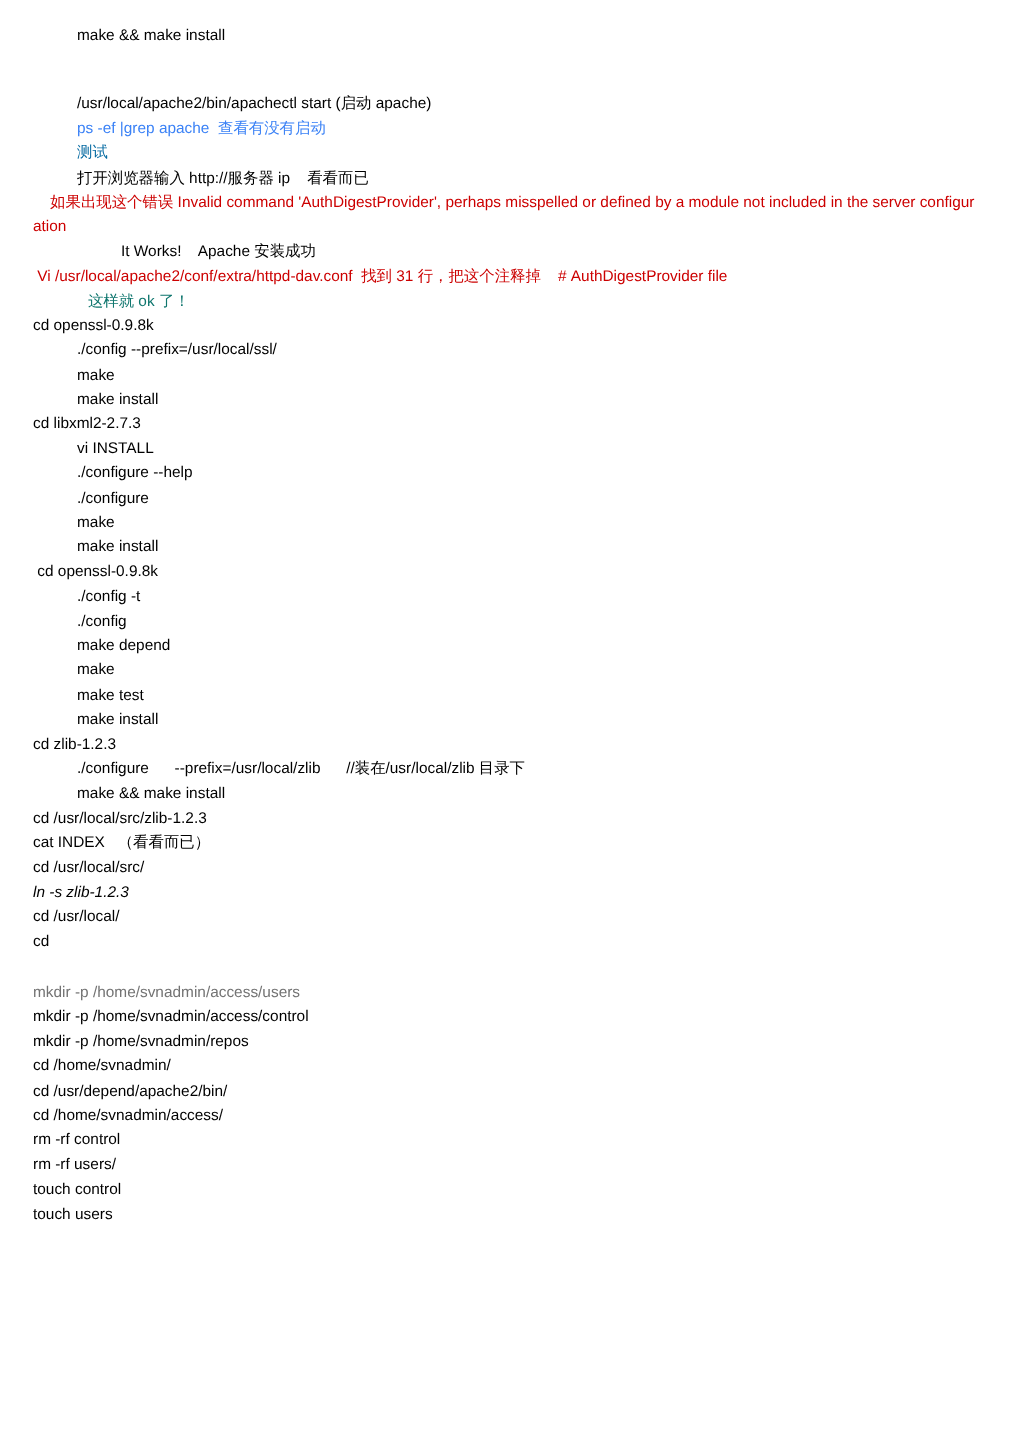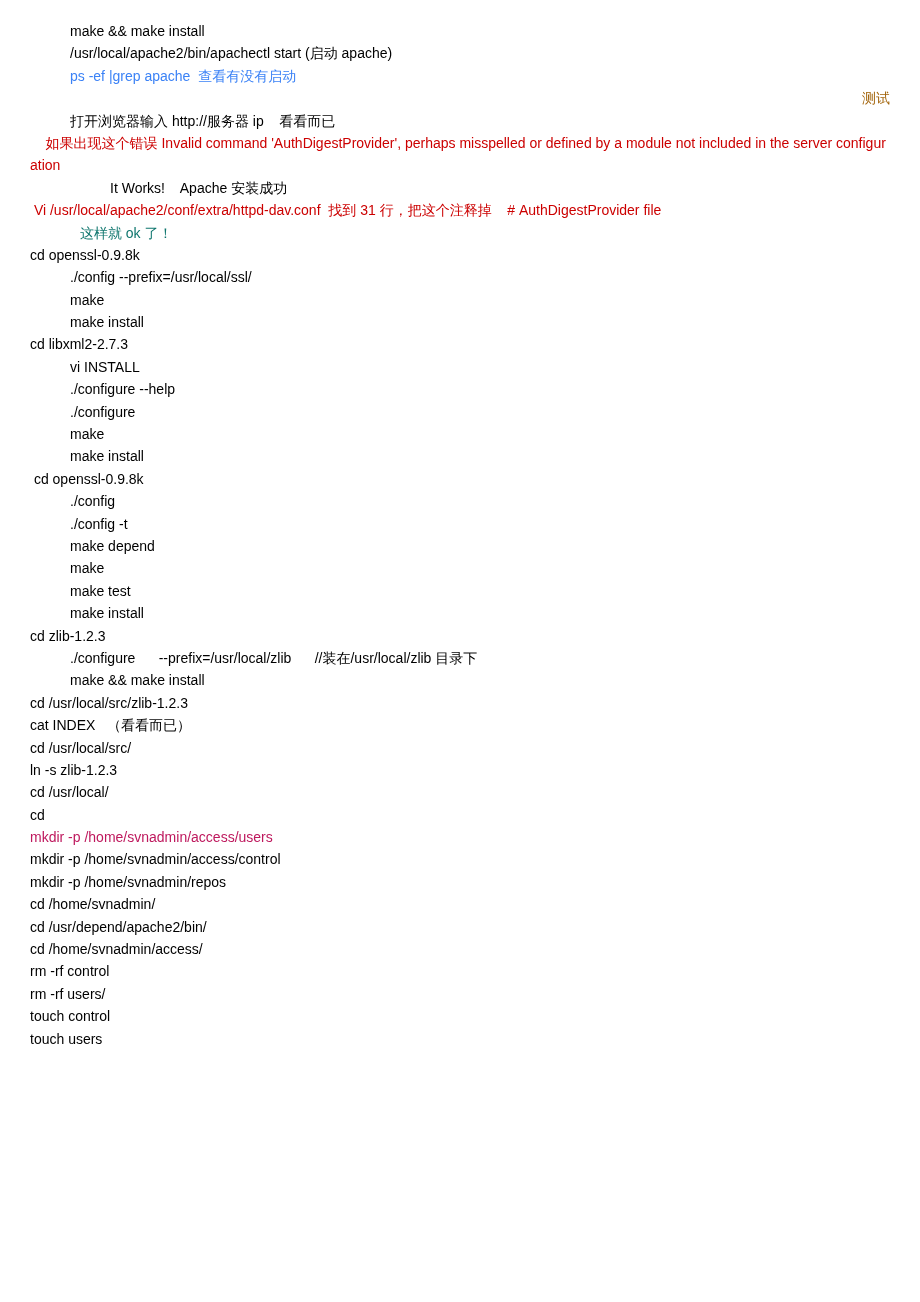--- a/index.html
+++ b/index.html
@@ -22,55 +22,55 @@
       white-space: pre-wrap;
       word-break: break-all;
     }
   </style>
 </head>
 <body>
 
 <div class="content-area">
   <div id="lines-container">
       <div class="line" style="padding-left: 40px; color: rgb(0, 0, 0);">make &amp;&amp; make install</div>
-      <div class="line" style="padding-left: 40px; color: rgb(0, 0, 0);">/usr/local/apache2/bin/apachectl start (启动 apache)</div>
+      <div class="line" style="padding-left: 40px; color: rgb(0, 0, 0); margin-top: 40px;">/usr/local/apache2/bin/apachectl start (启动 apache)</div>
       <div class="line" style="padding-left: 40px; color: #3b82f6;">ps -ef |grep apache  查看有没有启动</div>
-      <div class="line" style="padding-left: 40px; color: #a16207; text-align: right;">测试</div>
+      <div class="line" style="padding-left: 40px; color: #0369a1;">测试</div>
       <div class="line" style="padding-left: 40px; color: rgb(0, 0, 0);">打开浏览器输入 http://服务器 ip    看看而已</div>
       <div class="line" style="padding-left: 0px; color: rgb(204, 0, 0);">    如果出现这个错误 Invalid command 'AuthDigestProvider', perhaps misspelled or defined by a module not included in the server configuration</div>
       <div class="line" style="padding-left: 80px; color: rgb(0, 0, 0);">It Works!    Apache 安装成功</div>
       <div class="line" style="padding-left: 0px; color: rgb(204, 0, 0);"> Vi /usr/local/apache2/conf/extra/httpd-dav.conf  找到 31 行，把这个注释掉    # AuthDigestProvider file</div>
       <div class="line" style="padding-left: 0px; color: #0f766e; margin-left: 46px;"> 这样就 ok 了！</div>
       <div class="line" style="padding-left: 0px; color: rgb(0, 0, 0);">cd openssl-0.9.8k</div>
       <div class="line" style="padding-left: 40px; color: rgb(0, 0, 0);">./config --prefix=/usr/local/ssl/</div>
       <div class="line" style="padding-left: 40px; color: rgb(0, 0, 0);">make</div>
       <div class="line" style="padding-left: 40px; color: rgb(0, 0, 0);">make install</div>
       <div class="line" style="padding-left: 0px; color: rgb(0, 0, 0);">cd libxml2-2.7.3</div>
       <div class="line" style="padding-left: 40px; color: rgb(0, 0, 0);">vi INSTALL</div>
       <div class="line" style="padding-left: 40px; color: rgb(0, 0, 0);">./configure --help</div>
       <div class="line" style="padding-left: 40px; color: rgb(0, 0, 0);">./configure</div>
       <div class="line" style="padding-left: 40px; color: rgb(0, 0, 0);">make</div>
       <div class="line" style="padding-left: 40px; color: rgb(0, 0, 0);">make install</div>
       <div class="line" style="padding-left: 0px; color: rgb(0, 0, 0);"> cd openssl-0.9.8k</div>
+      <div class="line" style="padding-left: 40px; color: rgb(0, 0, 0);">./config -t</div>
       <div class="line" style="padding-left: 40px; color: rgb(0, 0, 0);">./config</div>
-      <div class="line" style="padding-left: 40px; color: rgb(0, 0, 0);">./config -t</div>
       <div class="line" style="padding-left: 40px; color: rgb(0, 0, 0);">make depend</div>
       <div class="line" style="padding-left: 40px; color: rgb(0, 0, 0);">make</div>
       <div class="line" style="padding-left: 40px; color: rgb(0, 0, 0);">make test</div>
       <div class="line" style="padding-left: 40px; color: rgb(0, 0, 0);">make install</div>
       <div class="line" style="padding-left: 0px; color: rgb(0, 0, 0);">cd zlib-1.2.3</div>
       <div class="line" style="padding-left: 40px; color: rgb(0, 0, 0);">./configure      --prefix=/usr/local/zlib      //装在/usr/local/zlib 目录下</div>
       <div class="line" style="padding-left: 40px; color: rgb(0, 0, 0);">make &amp;&amp; make install</div>
       <div class="line" style="padding-left: 0px; color: rgb(0, 0, 0);">cd /usr/local/src/zlib-1.2.3</div>
       <div class="line" style="padding-left: 0px; color: rgb(0, 0, 0);">cat INDEX   （看看而已）</div>
       <div class="line" style="padding-left: 0px; color: rgb(0, 0, 0);">cd /usr/local/src/</div>
-      <div class="line" style="padding-left: 0px; color: rgb(0, 0, 0);">ln -s zlib-1.2.3</div>
+      <div class="line" style="padding-left: 0px; color: rgb(0, 0, 0); font-style: italic;">ln -s zlib-1.2.3</div>
       <div class="line" style="padding-left: 0px; color: rgb(0, 0, 0);">cd /usr/local/</div>
       <div class="line" style="padding-left: 0px; color: rgb(0, 0, 0);">cd</div>
-      <div class="line" style="padding-left: 0px; color: #be185d;">mkdir -p /home/svnadmin/access/users</div>
+      <div class="line" style="padding-left: 0px; color: #737373; margin-top: 24px;">mkdir -p /home/svnadmin/access/users</div>
       <div class="line" style="padding-left: 0px; color: rgb(0, 0, 0);">mkdir -p /home/svnadmin/access/control</div>
       <div class="line" style="padding-left: 0px; color: rgb(0, 0, 0);">mkdir -p /home/svnadmin/repos</div>
       <div class="line" style="padding-left: 0px; color: rgb(0, 0, 0);">cd /home/svnadmin/</div>
       <div class="line" style="padding-left: 0px; color: rgb(0, 0, 0);">cd /usr/depend/apache2/bin/</div>
       <div class="line" style="padding-left: 0px; color: rgb(0, 0, 0);">cd /home/svnadmin/access/</div>
       <div class="line" style="padding-left: 0px; color: rgb(0, 0, 0);">rm -rf control</div>
       <div class="line" style="padding-left: 0px; color: rgb(0, 0, 0);">rm -rf users/</div>
       <div class="line" style="padding-left: 0px; color: rgb(0, 0, 0);">touch control</div>
       <div class="line" style="padding-left: 0px; color: rgb(0, 0, 0);">touch users</div>
     </div>

